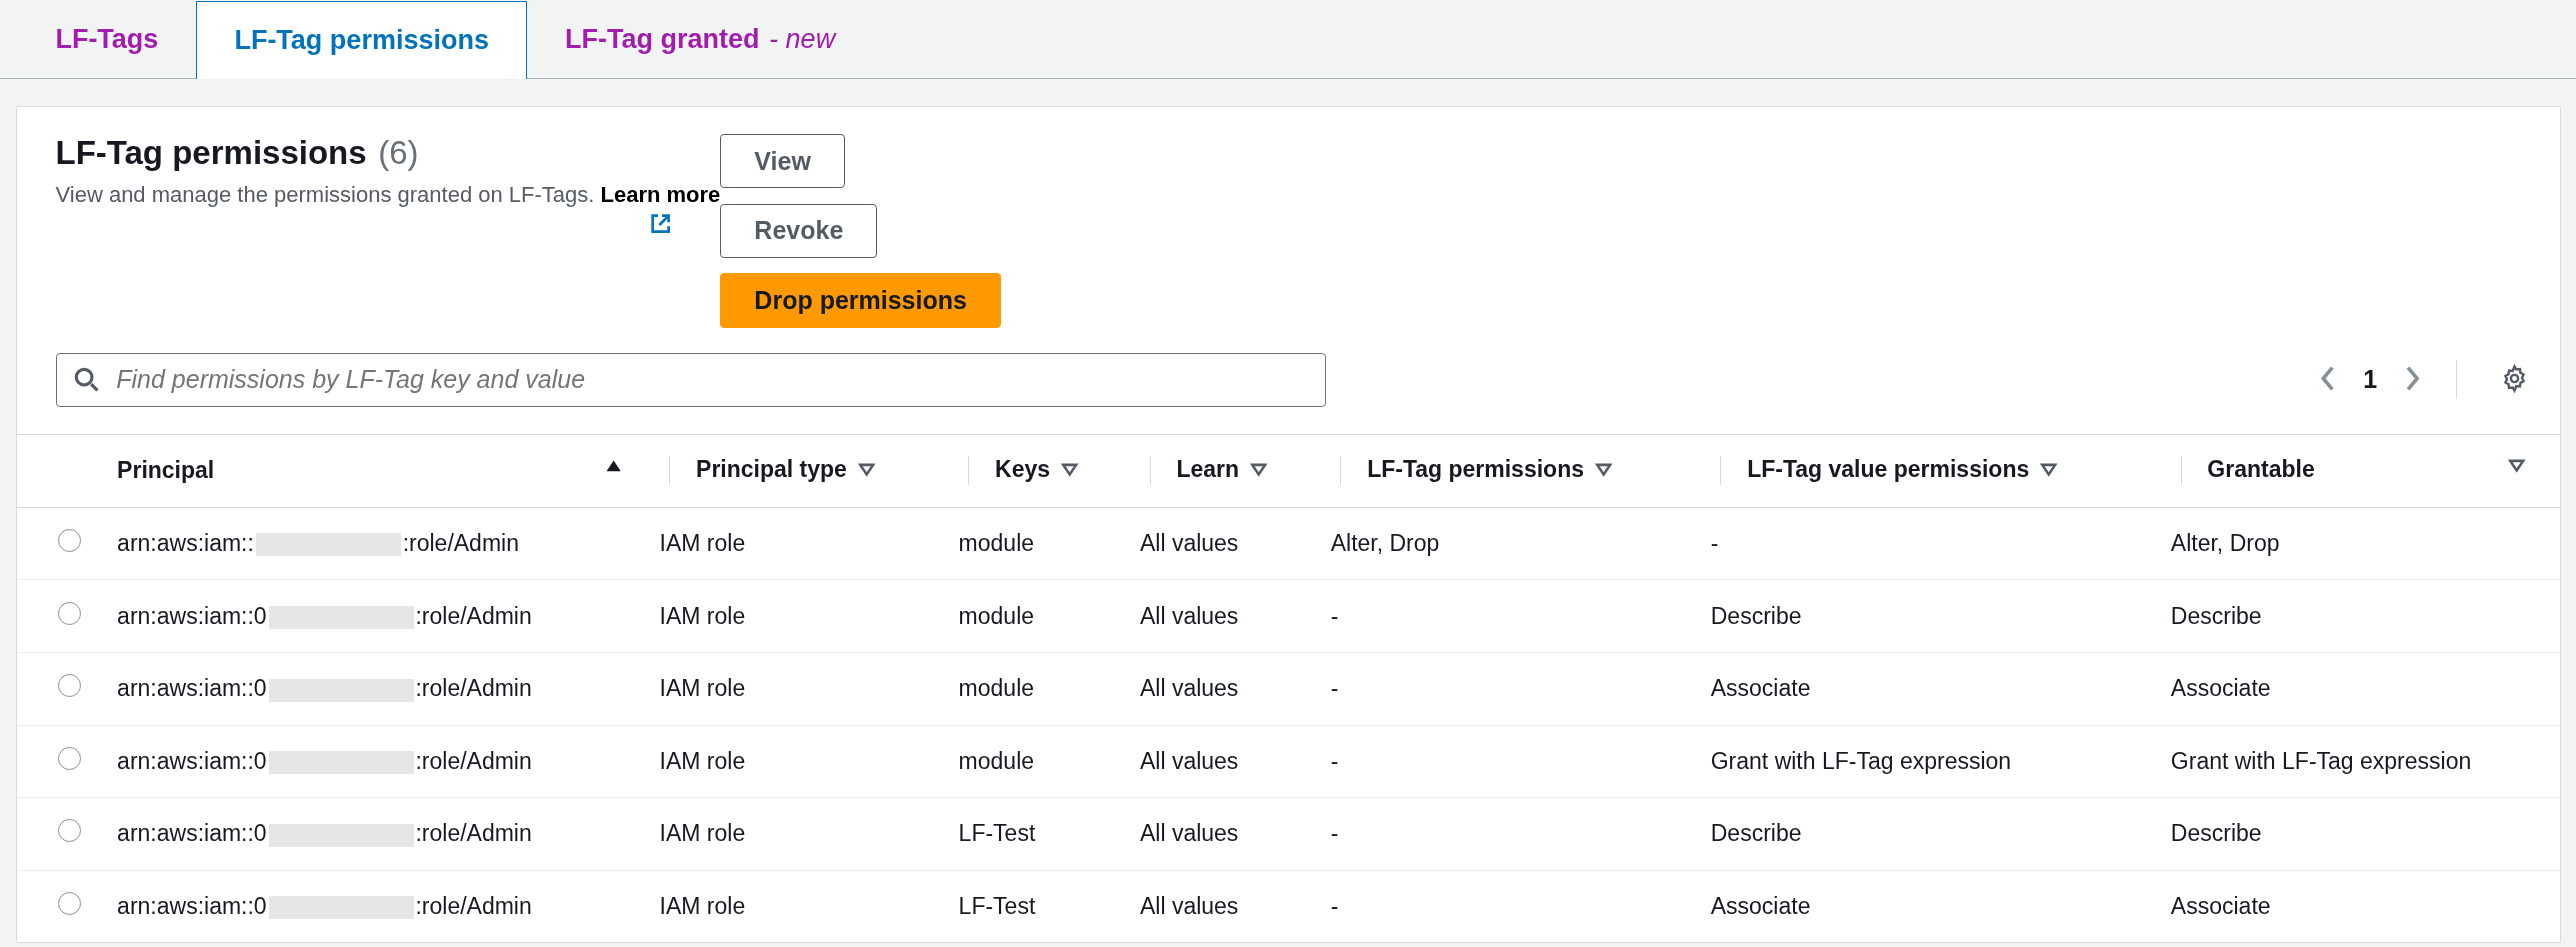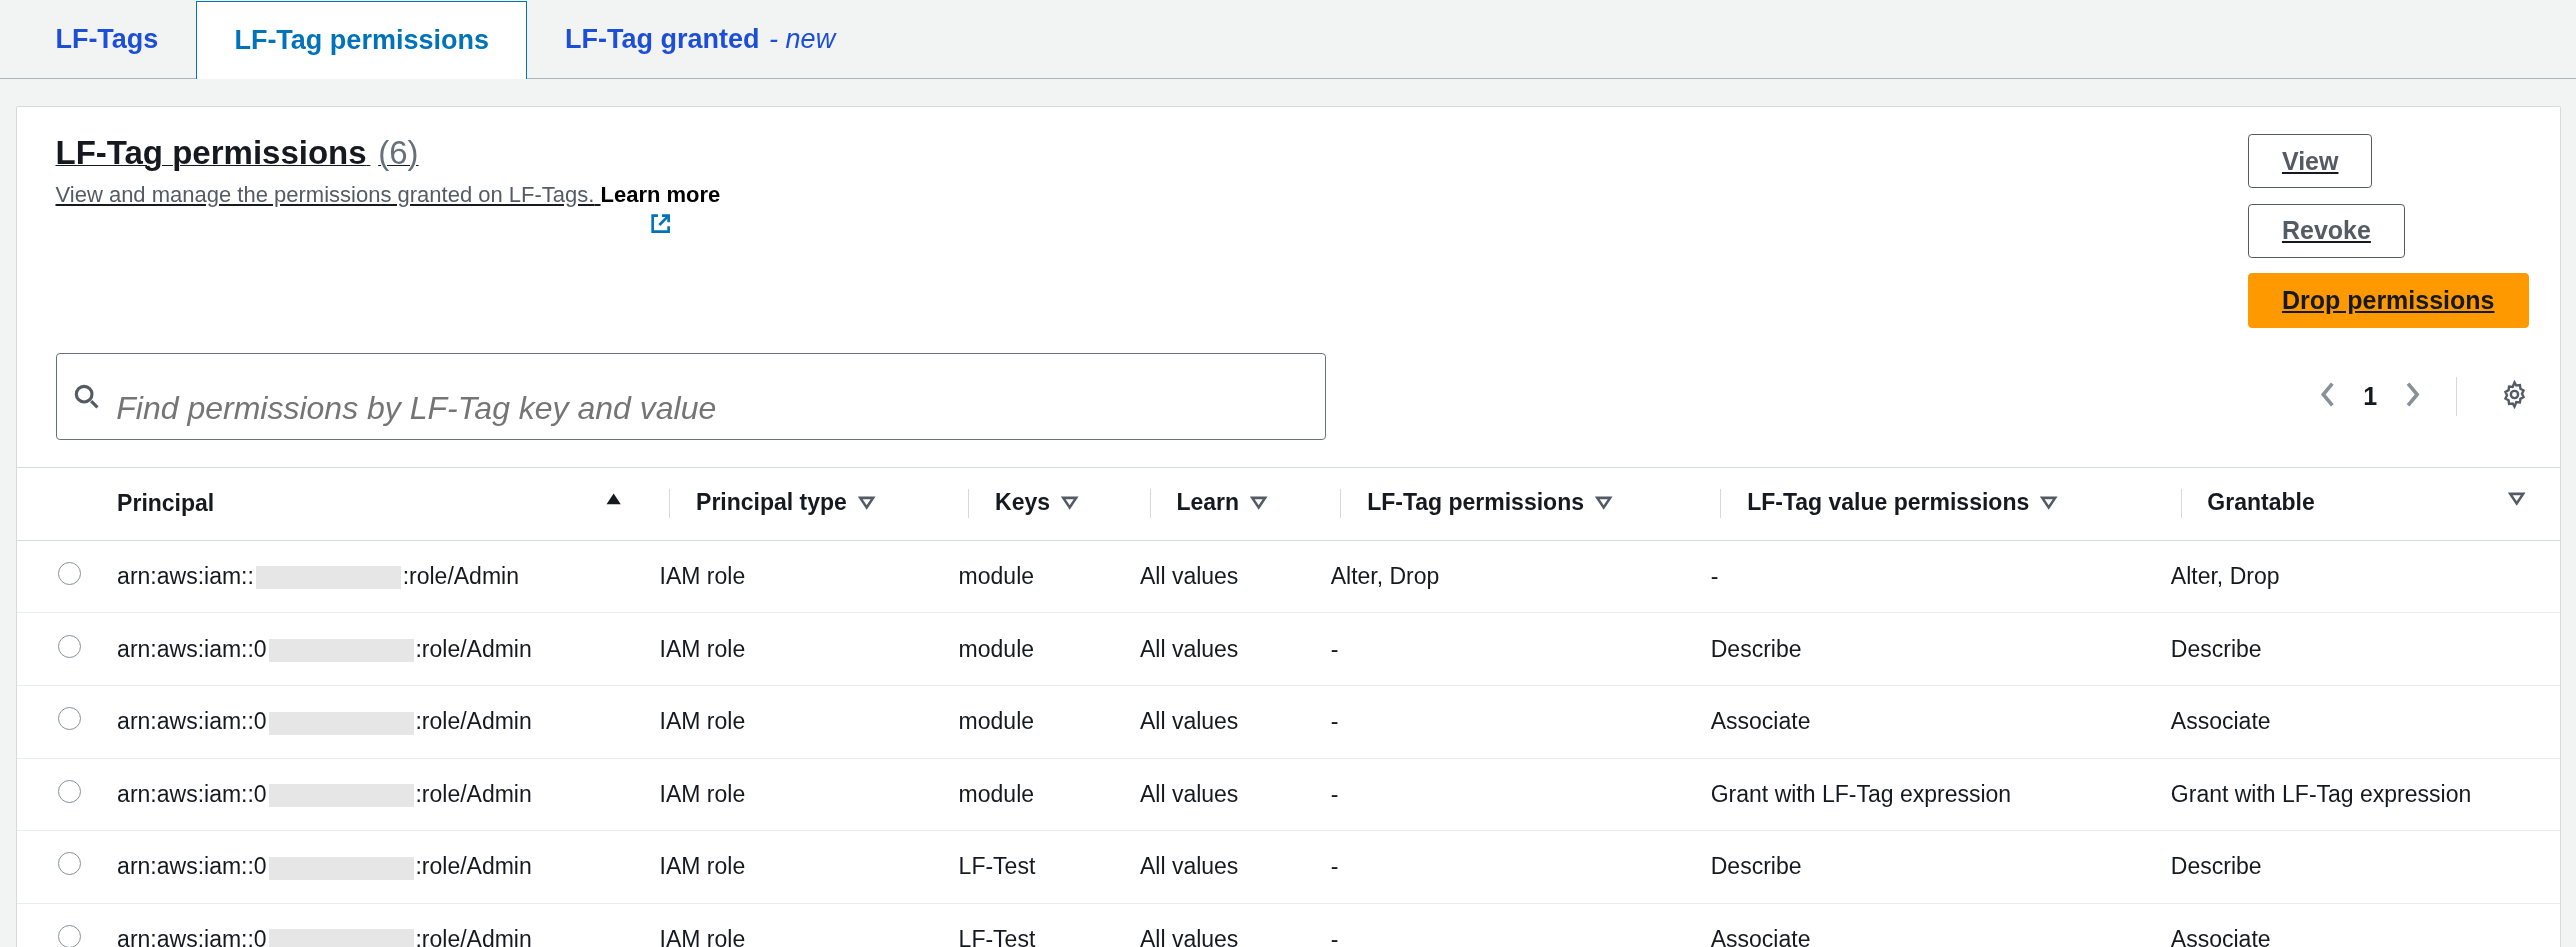--- a/index.html
+++ b/index.html
@@ -15,21 +15,21 @@
   .tabs {
     display: flex;
     align-items: stretch;
     border-bottom: 1px solid #aab7b8;
     padding: 0 17.4px;
   }
   .tab {
     padding: 23px 37px;
     font-size: 27px;
     font-weight: 700;
-    color: #1d4ed8;
+    color: #a21caf;
     border: 1.9px solid transparent;
     border-bottom: none;
     cursor: pointer;
     display: flex;
     align-items: center;
     gap: 9.7px;
   }
   .tab.active {
     color: #0073bb;
     border-color: #0073bb;
@@ -42,24 +42,23 @@
   
   .panel {
     margin: 27px 15.5px 15.5px 15.5px;
     background: #fff;
     border: 1px solid #d5dbdb;
     border-radius: 1.9px;
     padding: 27px 0 0 0;
   }
   .panel-header {
     display: flex;
-    justify-content: space-between;
+    justify-content: flex-start;
     align-items: flex-start;
     padding: 0 31px 0 39px;
-    text-decoration: underline;
   }
   .panel-title-wrap h1 {
     font-size: 33px;
     font-weight: 700;
     display: inline;
   }
   .panel-title-wrap .count {
     font-size: 33px;
     font-weight: 400;
     color: #687078;
@@ -111,25 +110,24 @@
     align-items: center;
     width: 1270px;
     border: 1.5px solid #687078;
     border-radius: 3.9px;
     padding: 11.6px 17.4px;
     gap: 17.4px;
   }
   .search input {
     border: none;
     outline: none;
-    font-size: 32px;
+    font-size: 25px;
     font-style: italic;
     color: #15803d;
     width: 100%;
-    margin-top: 25px;
   }
   .search-icon { width: 25px; height: 25px; flex-shrink: 0; }
 
   .pager { display: flex; align-items: center; gap: 25px; }
   .pager-arrow { cursor: pointer; color: #687078; }
   .page-num { font-size: 25px; font-weight: 700; }
   .gear { cursor: pointer; color: #545b64; margin-left: 17.4px; }
 
   
   table {

